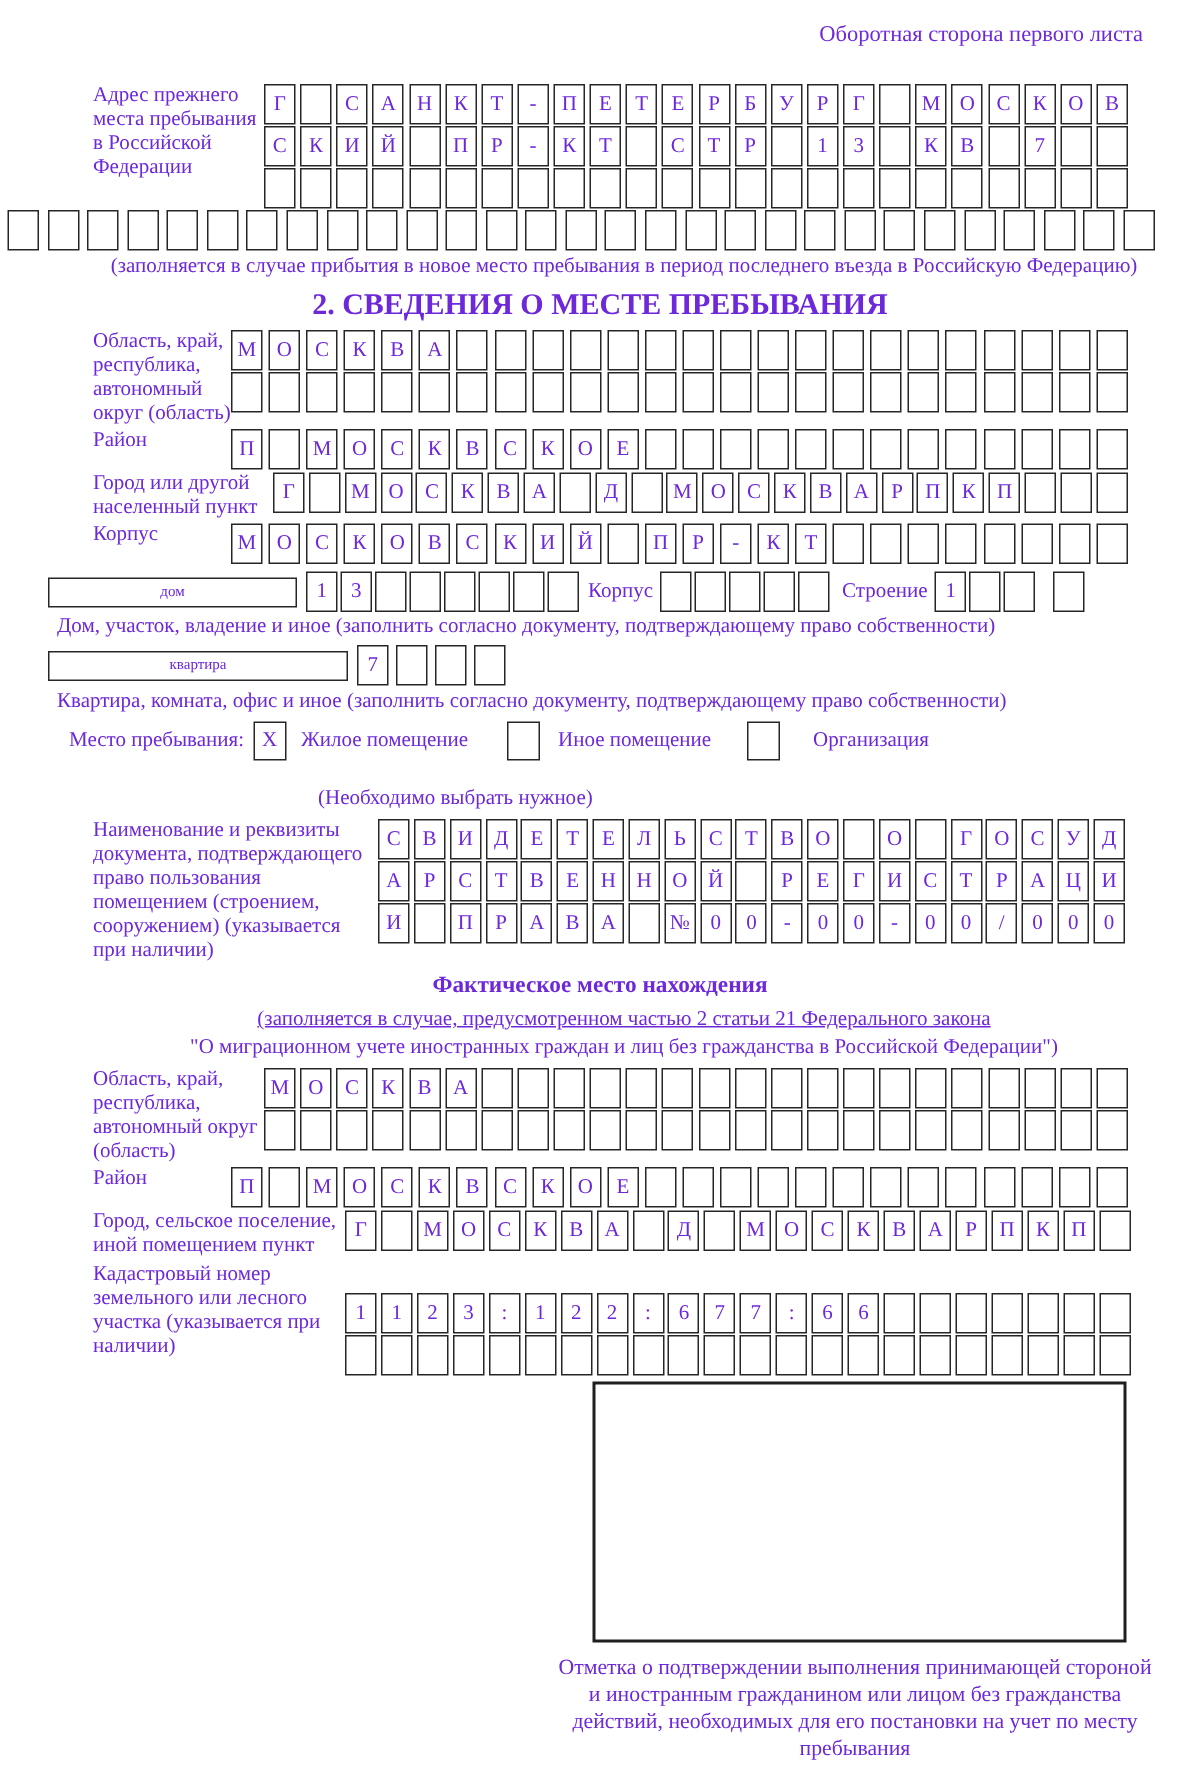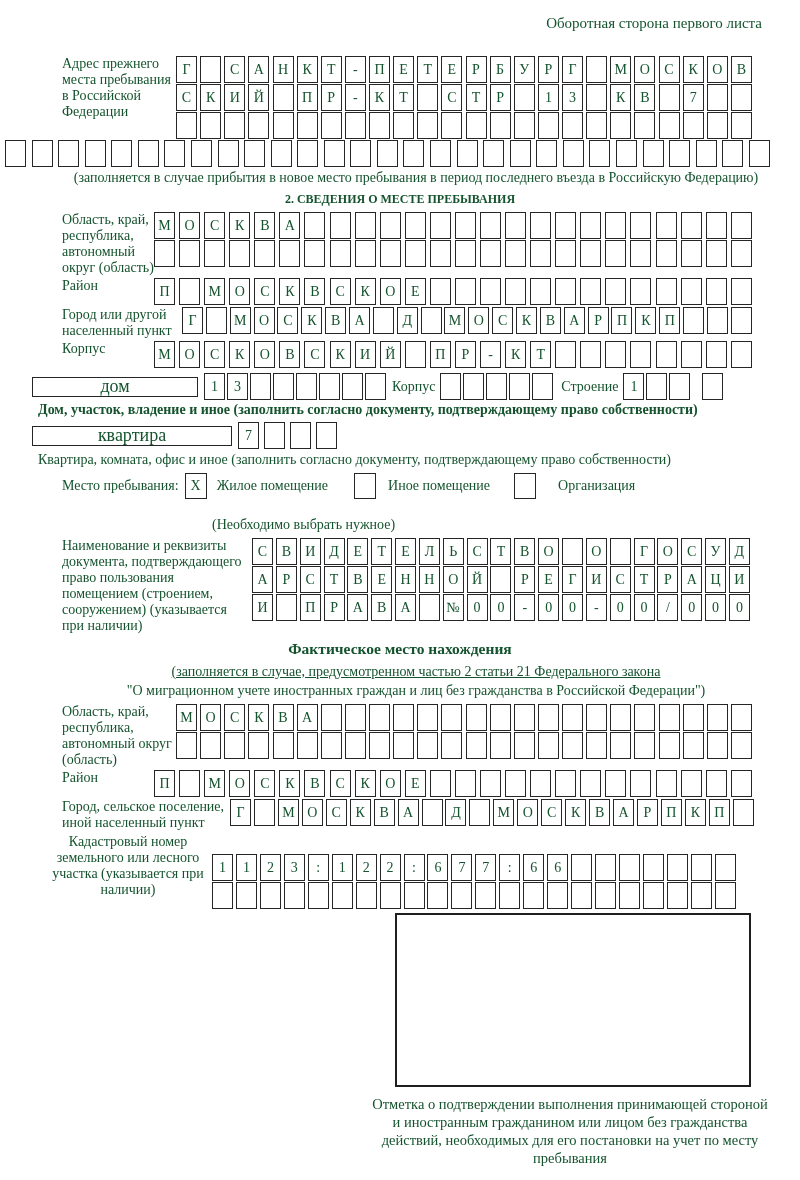--- a/index.html
+++ b/index.html
@@ -2,45 +2,45 @@
 <html><head>
 <meta charset="utf-8">
 <style>
   html,body{margin:0;padding:0;background:#fff;}
   .page{
     position:relative;
     width:800px;height:1180px;
     box-sizing:border-box;
     padding:14px 0 0 0;
     font-family:"Liberation Serif","DejaVu Serif",serif;
-    color:#14532d;
+    color:#6d28d9;
     overflow:hidden;
     background:#fff;
   }
   .hdr{ text-align:right; padding-right:38px; font-size:15px; line-height:18px;}
   .lbl{ font-size:14px; line-height:16px; flex-shrink:0;}
   .row,.block{ display:flex; align-items:flex-start;}
   .rows{ display:flex; flex-direction:column; gap:1px;}
   .cells{ display:flex; justify-content:space-between;}
   .cells.g{ justify-content:flex-start; gap:2px;}
   .cell{
     box-sizing:border-box; flex-shrink:0;
     width:21px; height:27px;
     border:1.6px solid #262626;
     display:flex; align-items:center; justify-content:center;
     font-size:14px; background:#fff;
   }
   .bigfield{
     box-sizing:border-box; height:20px; border:1.6px solid #262626;
     display:flex; align-items:center; justify-content:center;
-    font-size:18px; flex-shrink:0; background:#fff;
+    font-size:10px; flex-shrink:0; background:#fff;
   }
   .note{ font-size:14px; line-height:16px;}
   .center{ text-align:center;margin-left:32px;}
-  .title{ font-weight:bold; font-size:12px; text-align:center;}
+  .title{ font-weight:bold; font-size:20px; text-align:center;}
   .cbox{
     box-sizing:border-box; width:22px; height:26px; border:1.6px solid #262626;
     display:flex; align-items:center; justify-content:center;
     font-size:14px; flex-shrink:0;
   }
   .stamp{
     box-sizing:border-box; width:356px; height:174px;
     border:2px solid #1f1f1f; margin-left:395px; background:#fff;
   }
   .stampnote{ margin-left:372px; width:396px; text-align:center; font-size:14.5px; line-height:18px;}
@@ -339,34 +339,34 @@
         <span class="cell"></span>
       </div>
     <div class="lbl" style="margin-left:8px;">Строение</div>
     <div class="cells g sep-last" style="margin-left:5px;">
         <span class="cell">1</span>
         <span class="cell"></span>
         <span class="cell"></span>
         <span class="cell" style="margin-left: 10px;"></span>
       </div>
   </div>
-  <div class="note" style="margin:2px 0 0 38px;font-weight:bold;">Дом, участок, владение и иное (заполнить согласно документу, подтверждающему право собственности)</div>
+  <div class="note" style="margin:2px 0 0 38px;">Дом, участок, владение и иное (заполнить согласно документу, подтверждающему право собственности)</div>
 
   <div class="row" style="margin-top:4px; margin-left:32px; align-items:center;">
     <div class="bigfield" style="width:200px;">квартира</div>
     <div class="cells g" style="margin-left:6px; gap:5px;">
         <span class="cell">7</span>
         <span class="cell"></span>
         <span class="cell"></span>
         <span class="cell"></span>
       </div>
   </div>
   <div class="note" style="margin:3px 0 0 38px;">Квартира, комната, офис и иное (заполнить согласно документу, подтверждающему право собственности)</div>
 
-  <div class="row" style="margin-top:5px; margin-left:62px; align-items:center;">
+  <div class="row" style="margin-top:5px; margin-left:46px; align-items:center;">
     <div class="lbl">Место пребывания:</div>
     <div class="cbox" style="margin-left:6px;">X</div>
     <div class="lbl" style="margin-left:10px;">Жилое помещение</div>
     <div class="cbox" style="margin-left:26px;"></div>
     <div class="lbl" style="margin-left:12px;">Иное помещение</div>
     <div class="cbox" style="margin-left:24px;"></div>
     <div class="lbl" style="margin-left:22px;">Организация</div>
   </div>
   <div class="note" style="margin:18px 0 0 212px;">(Необходимо выбрать нужное)</div>
 
@@ -531,21 +531,21 @@
         <span class="cell"></span>
         <span class="cell"></span>
         <span class="cell"></span>
         <span class="cell"></span>
         <span class="cell"></span>
         <span class="cell"></span>
       </div>
   </div>
 
   <div class="row" style="margin-top:2px; margin-left:62px;">
-    <div class="lbl" style="width:168px;">Город, сельское поселение, иной населенный пункт</div>
+    <div class="lbl" style="width:168px;">Город, сельское поселение, иной помещением пункт</div>
     <div class="cells" style="width:524px;">
         <span class="cell">Г</span>
         <span class="cell"></span>
         <span class="cell">М</span>
         <span class="cell">О</span>
         <span class="cell">С</span>
         <span class="cell">К</span>
         <span class="cell">В</span>
         <span class="cell">А</span>
         <span class="cell"></span>
@@ -558,21 +558,21 @@
         <span class="cell">В</span>
         <span class="cell">А</span>
         <span class="cell">Р</span>
         <span class="cell">П</span>
         <span class="cell">К</span>
         <span class="cell">П</span>
         <span class="cell"></span>
       </div>
   </div>
 
-  <div class="block" style="margin-top:3px; margin-left:44px;text-align:center;">
+  <div class="block" style="margin-top:3px; margin-left:62px;">
     <div class="lbl" style="width:168px;">Кадастровый номер земельного или лесного участка (указывается при наличии)</div>
     <div class="rows" style="width:524px; margin-top:20px;">
       <div class="cells">
           <span class="cell">1</span>
           <span class="cell">1</span>
           <span class="cell">2</span>
           <span class="cell">3</span>
           <span class="cell">:</span>
           <span class="cell">1</span>
           <span class="cell">2</span>

